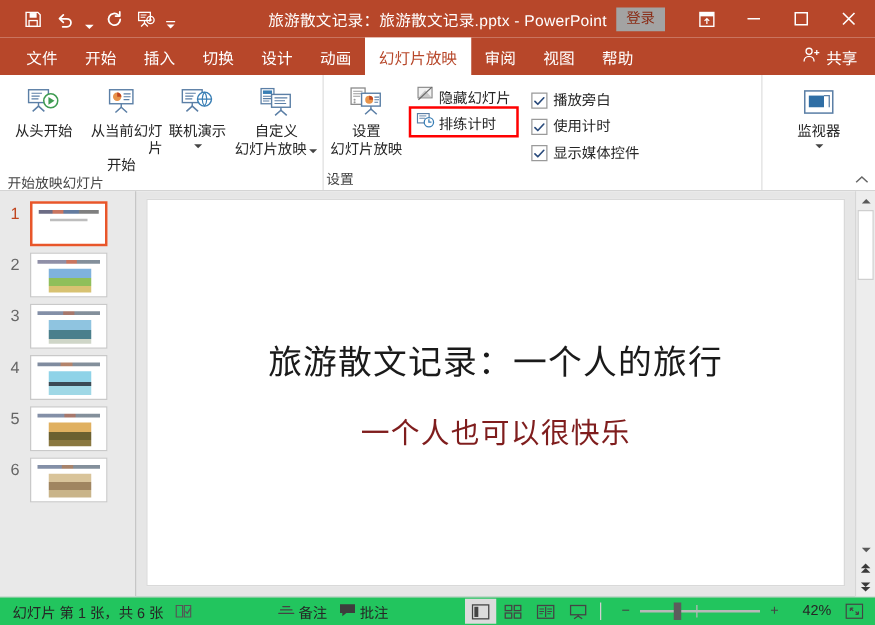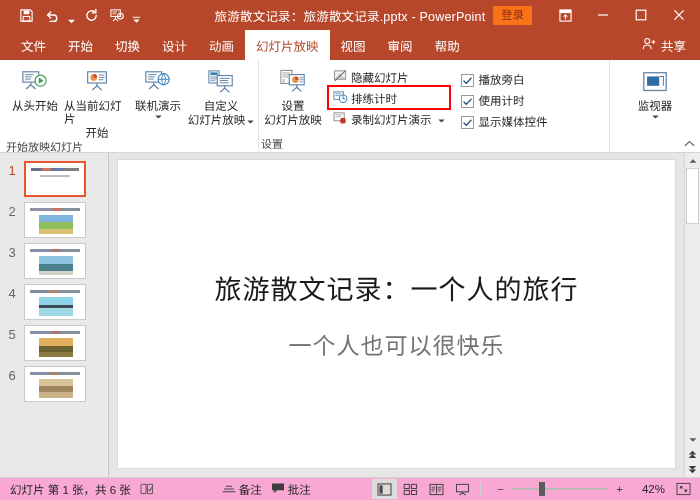--- a/index.html
+++ b/index.html
@@ -46,21 +46,21 @@
     pointer-events: none;
     white-space: nowrap;
     letter-spacing: .2px;
   }
   .titlebar-right {
     margin-left: auto;
     display: flex; align-items: center; height: 30px;
     padding-right: 2px;
   }
   .signin {
-    background: #f97316;
+    background: #a3a3a3;
     color: #8a2d17;
     font-size: 11.5px;
     padding: 2px 8px;
     margin-right: 14px;
     cursor: pointer;
     line-height: 15px;
     z-index: 3;
   }
   .win-btn {
     width: 38px; height: 30px;
@@ -131,21 +131,21 @@
     height: 15px;
     font-size: 11px;
     color: #444;
     line-height: 15px;
   }
   .bigbtn {
     width: 62px;
     display: flex; flex-direction: column; align-items: center;
     padding-top: 3px;
     cursor: pointer;
-    text-align: left;
+    text-align: right;
   }
   .bigbtn .ico { height: 32px; display: flex; align-items: center; justify-content: center; }
   .bigbtn .lbl {
     font-size: 11.5px; color: #262626; line-height: 13px;
     margin-top: 1px;
   }
   .bigbtn .caret-row {
     line-height: 6px; height: 8px;
     display: flex; align-items: center; justify-content: center;
   }
@@ -260,21 +260,21 @@
     font-size: 27px;
     color: #1a1a1a;
     font-family: "DejaVu Serif", "Liberation Serif", serif;
     font-weight: 400;
     letter-spacing: 1px;
     margin-bottom: 20px;
     cursor: text;
   }
   .slide-sub {
     font-size: 23px;
-    color: #737373;
+    color: #7f1d1d;
     font-family: Liberation Serif, serif;
     letter-spacing: 1px;
     cursor: text;
   }
 
   
   .vscroll {
     width: 15px; flex: 0 0 15px;
     background: #ededed;
     border-left: 1px solid #d6d6d6;
@@ -293,21 +293,21 @@
     background: #ffffff;
     border: 1px solid #cfcfcf;
     box-sizing: border-box;
     cursor: pointer;
   }
   .sc-spacer { flex: 1; }
 
   
   .statusbar {
     height: 22px; flex: 0 0 22px;
-    background: #f9a8d4;
+    background: #22c55e;
     border-top: 1px solid #d4d4d4;
     display: flex; align-items: center;
     font-size: 11.5px;
     color: #262626;
   }
   .sb-left { display: flex; align-items: center; gap: 9px; padding-left: 10px; }
   .sb-item { display: flex; align-items: center; gap: 3px; cursor: pointer; white-space: nowrap; }
   .sb-right { margin-left: auto; display: flex; align-items: center; padding-right: 6px; gap: 1px; }
   .viewbtn {
     width: 25px; height: 20px;
@@ -427,26 +427,27 @@
         <svg width="12" height="12" viewBox="0 0 12 12">
             <path d="M1.4 1.4 10.6 10.6M10.6 1.4 1.4 10.6" stroke="#ffffff" stroke-width="1.3"></path>
           </svg>
       </div>
     </div>
   </div>
 
   <div class="tabbar">
     <div class="tab">文件</div>
     <div class="tab">开始</div>
+    <div class="tab">插入</div>
     <div class="tab">切换</div>
     <div class="tab">设计</div>
     <div class="tab">动画</div>
     <div class="tab active">幻灯片放映</div>
+    <div class="tab">审阅</div>
     <div class="tab">视图</div>
-    <div class="tab">审阅</div>
     <div class="tab">帮助</div>
 
 
     <div class="share-wrap">
       <span>
         <svg width="15" height="14" viewBox="0 0 16 15">
           <circle cx="5.6" cy="4.3" r="2.6" fill="none" stroke="#ffffff" stroke-width="1.1"></circle>
           <path d="M1.3 13c0-2.6 1.9-4.4 4.3-4.4s4.3 1.8 4.3 4.4" fill="none" stroke="#ffffff" stroke-width="1.1"></path>
           <path d="M12.2 3.2v4.4M10 5.4h4.4" stroke="#ffffff" stroke-width="1.1"></path>
         </svg>
@@ -574,35 +575,20 @@
               <svg width="15" height="14" viewBox="0 0 16 15">
                 <rect x="1" y="2" width="10" height="8" fill="#ffffff" stroke="#5b7fa6" stroke-width="1"></rect>
                 <path d="M2.6 4h6M2.6 6h5" stroke="#5b7fa6" stroke-width=".8"></path>
                 <circle cx="10.8" cy="9.4" r="4" fill="#ffffff" stroke="#3a7fb5" stroke-width="1.1"></circle>
                 <path d="M10.8 6.8v2.6h2.2" fill="none" stroke="#3a7fb5" stroke-width="1.1"></path>
               </svg>
             </span>
             <span>排练计时</span>
           </div>
 
-          <div class="smallbtn">
-            <span>
-              <svg width="15" height="14" viewBox="0 0 16 15">
-                <rect x="1" y="2" width="11" height="8.5" fill="#ffffff" stroke="#8a8a8a" stroke-width="1"></rect>
-                <path d="M2.6 4.2h7.5M2.6 6.2h6" stroke="#9a9a9a" stroke-width=".8"></path>
-                <circle cx="10.6" cy="10.4" r="3.1" fill="#c0392b"></circle>
-              </svg>
-            </span>
-            <span>录制幻灯片演示</span>
-            <span style="margin-left:3px;">
-              <svg width="7" height="4" viewBox="0 0 8 5">
-                  <path d="M0 0.5 4 4.5 8 0.5z" fill="#444"></path>
-                </svg>
-            </span>
-          </div>
         </div>
 
         <div class="smallcol" style="margin-left:8px;">
           <div class="chkrow">
             <span class="chkbox">
               <svg width="9" height="8" viewBox="0 0 10 9">
                   <path d="M1 4.6 3.6 7.2 9 1.4" fill="none" stroke="#2a4b7c" stroke-width="1.5" stroke-linecap="round" stroke-linejoin="round"></path>
                 </svg>
             </span>
             <span>播放旁白</span>

